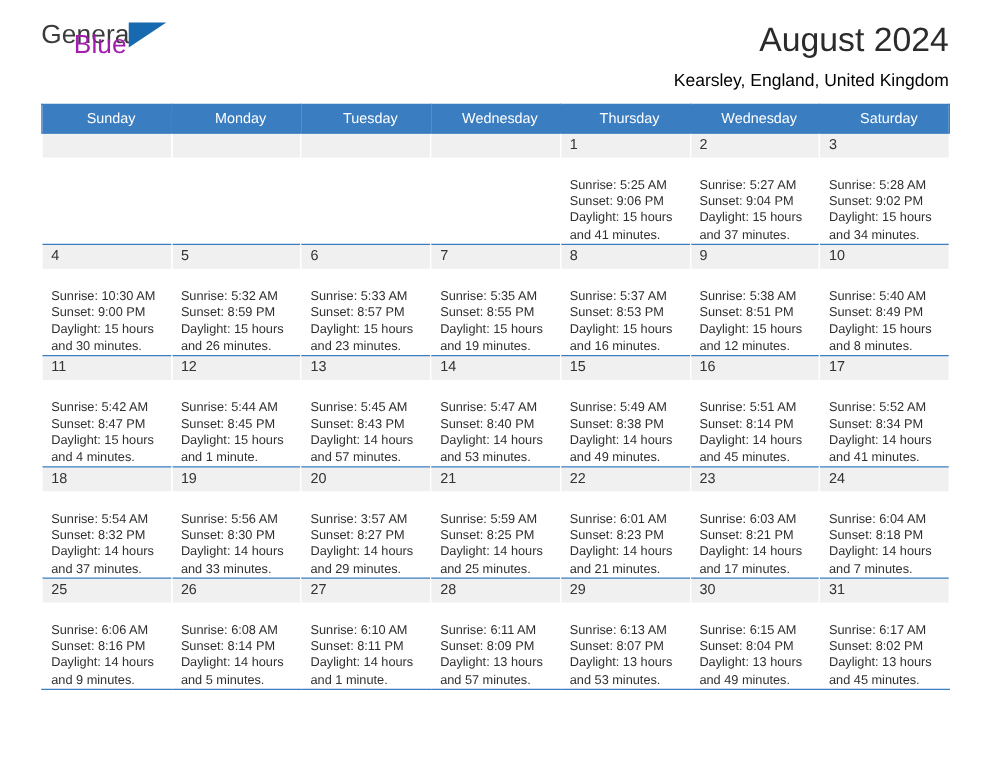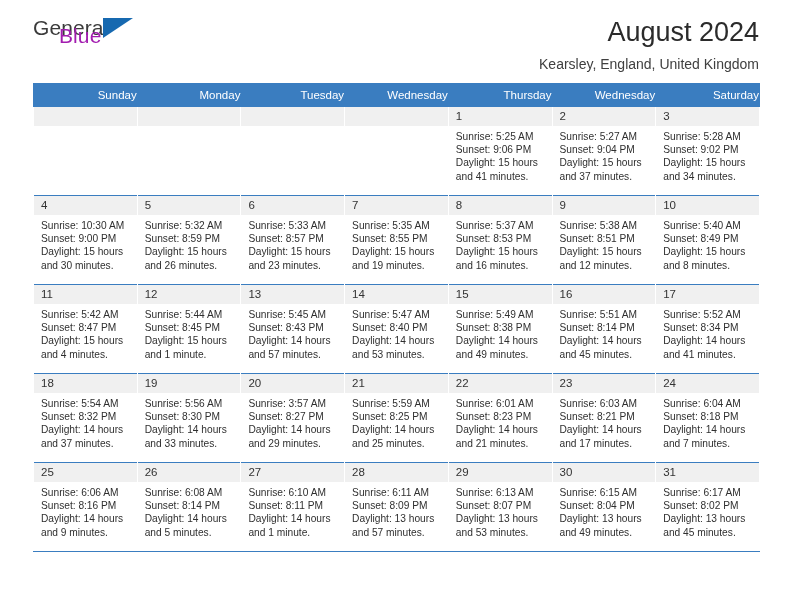--- a/index.html
+++ b/index.html
@@ -70,41 +70,41 @@
   }
   .title-main {
     font-size: 27px;
     color: #2b2b2b;
     line-height: 32px;
     font-weight: normal;
     white-space: nowrap;
   }
   .title-sub {
     font-size: 14px;
-    color: #404040;
+    color: #000000;
     line-height: 20px;
     margin-top: 6px;
     white-space: nowrap;
   }
 
   
   .calendar {
     width: 726px;
     border-collapse: collapse;
     table-layout: fixed;
     margin-top: 7px;
   }
   .calendar col { width: 103.71px; }
 
   thead th {
     background: #3a7dc0;
     color: #ffffff;
     font-size: 11.5px;
     font-weight: normal;
-    text-align: right;
+    text-align: center;
     padding: 5px 0 5px 7px;
     height: 20px;
     box-sizing: border-box;
     border: 1px solid #3a7dc0;
     vertical-align: middle;
     margin-left: 31px;
   }
 
   tbody td {
     vertical-align: top;
@@ -125,21 +125,21 @@
   .daynum {
     background: #f0f0f0;
     font-size: 11.5px;
     color: #333333;
     padding: 3px 0 3px 7px;
     line-height: 13px;
     height: 19px;
     box-sizing: border-box;
   }
   .dayinfo {
-    padding: 4px 6px 0 7px;
+    padding: 16px 6px 0 7px;
     font-size: 10.2px;
     line-height: 13.2px;
     color: #2f2f2f;
   }
   .dayinfo div { white-space: nowrap; }
   .dayinfo .wrapline { white-space: normal; }
   td.empty .daynum { color: transparent; }
 </style>
 </head>
 <body>

